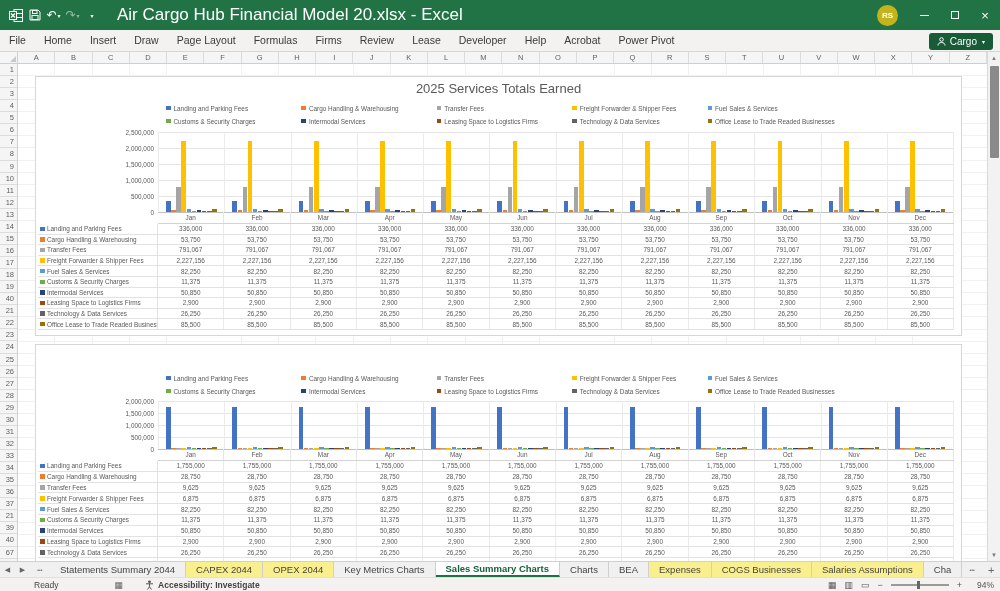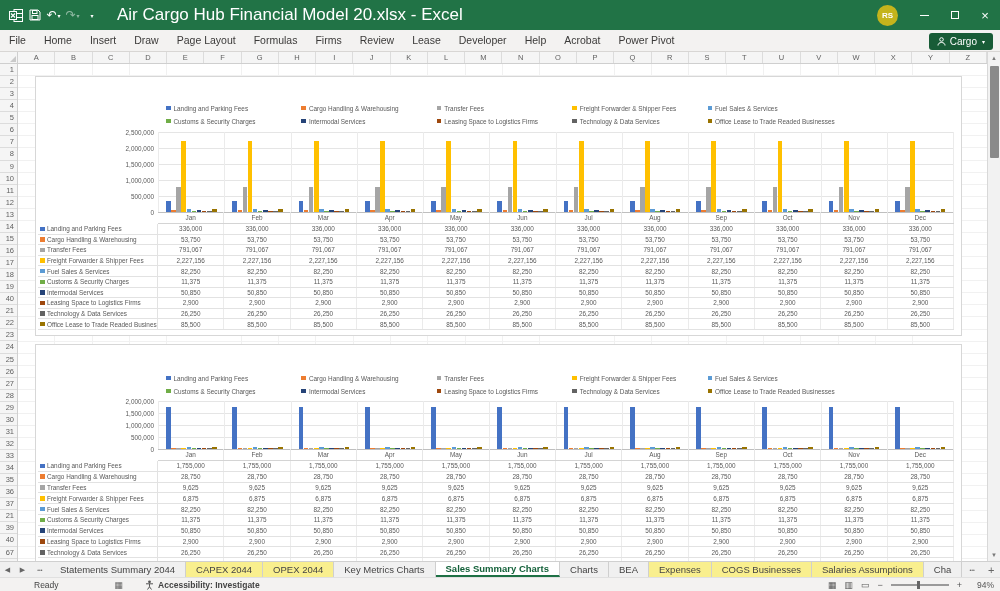--- a/index.html
+++ b/index.html
@@ -218,20 +218,21 @@
     <div class="r">37</div>
     <div class="r">21</div>
     <div class="r">39</div>
     <div class="r">40</div>
     <div class="r">67</div>
     <div class="r">42</div>
   </div>
 
 <div class="sheetarea">
   <div class="chart" id="chart0" style="top: 12px; height: 260px;">
+      <div class="c-title">2025 Services Totals Earned</div>
       <div class="c-legend" style="top: 26px;">
         <div class="c-li">
           <span class="c-key" style="background: rgb(68, 114, 196);"></span>
           <span>Landing and Parking Fees</span>
         </div>
         <div class="c-li">
           <span class="c-key" style="background: rgb(237, 125, 49);"></span>
           <span>Cargo Handling &amp; Warehousing</span>
         </div>
         <div class="c-li">

